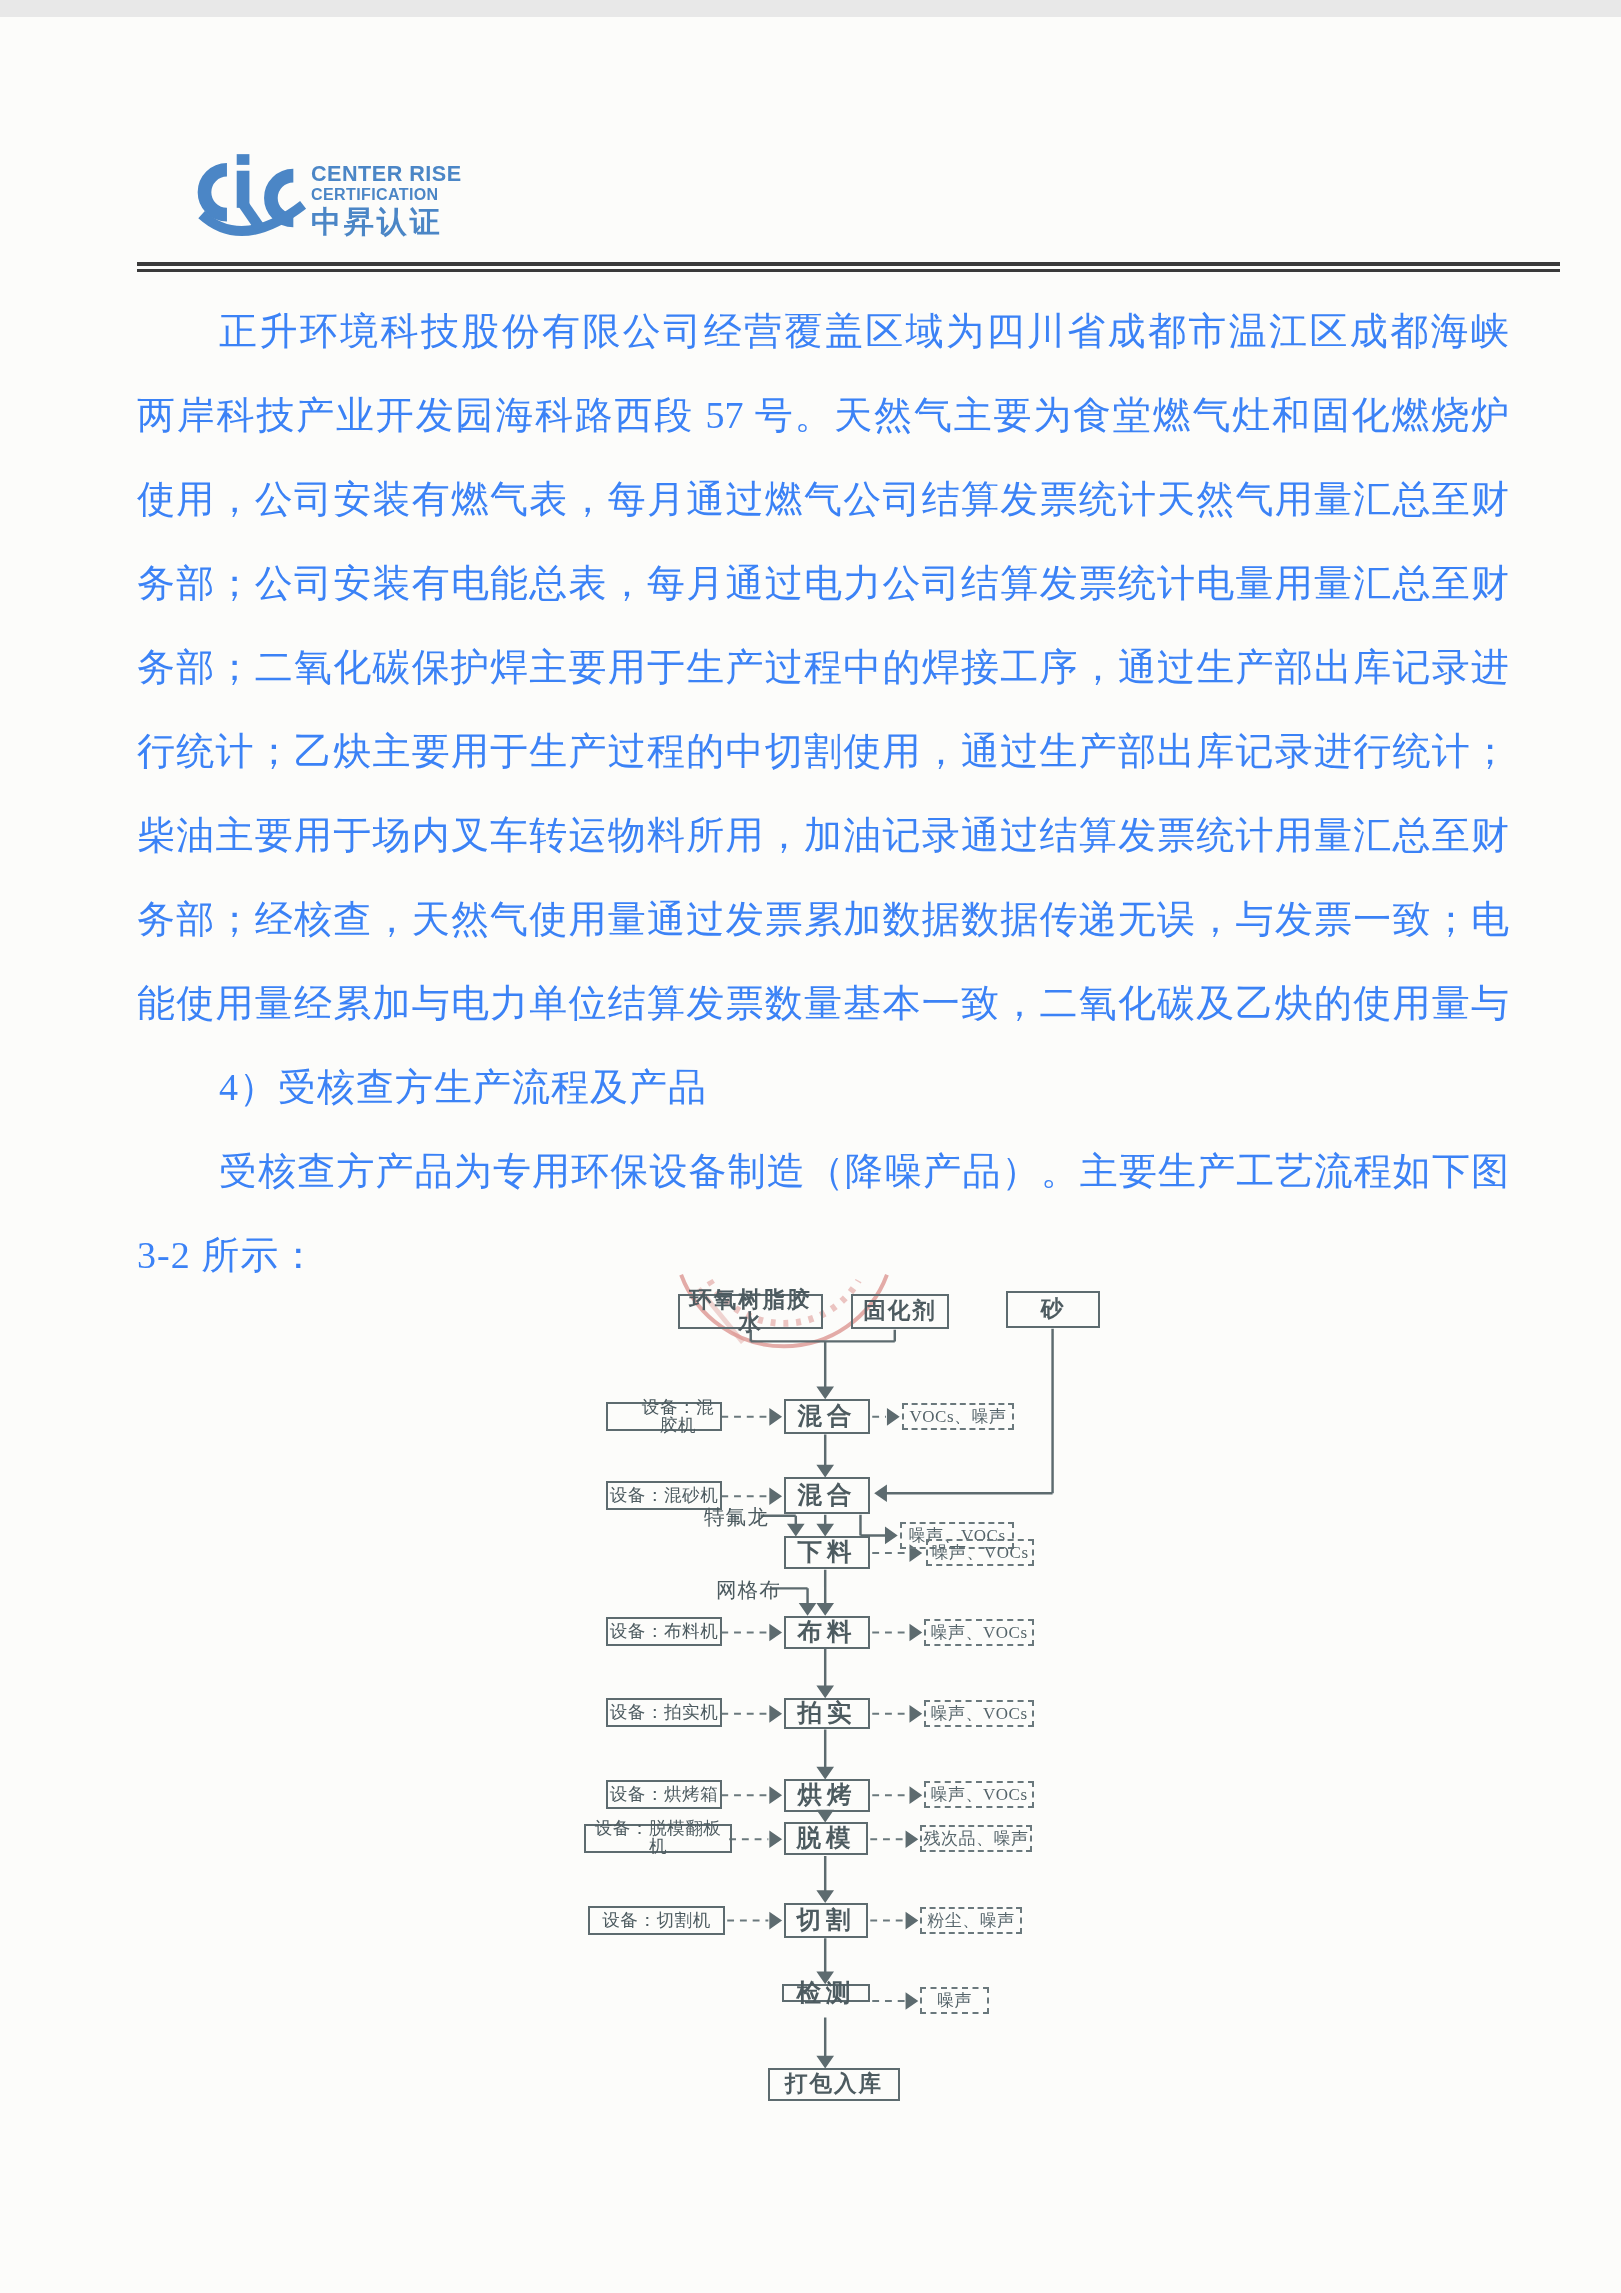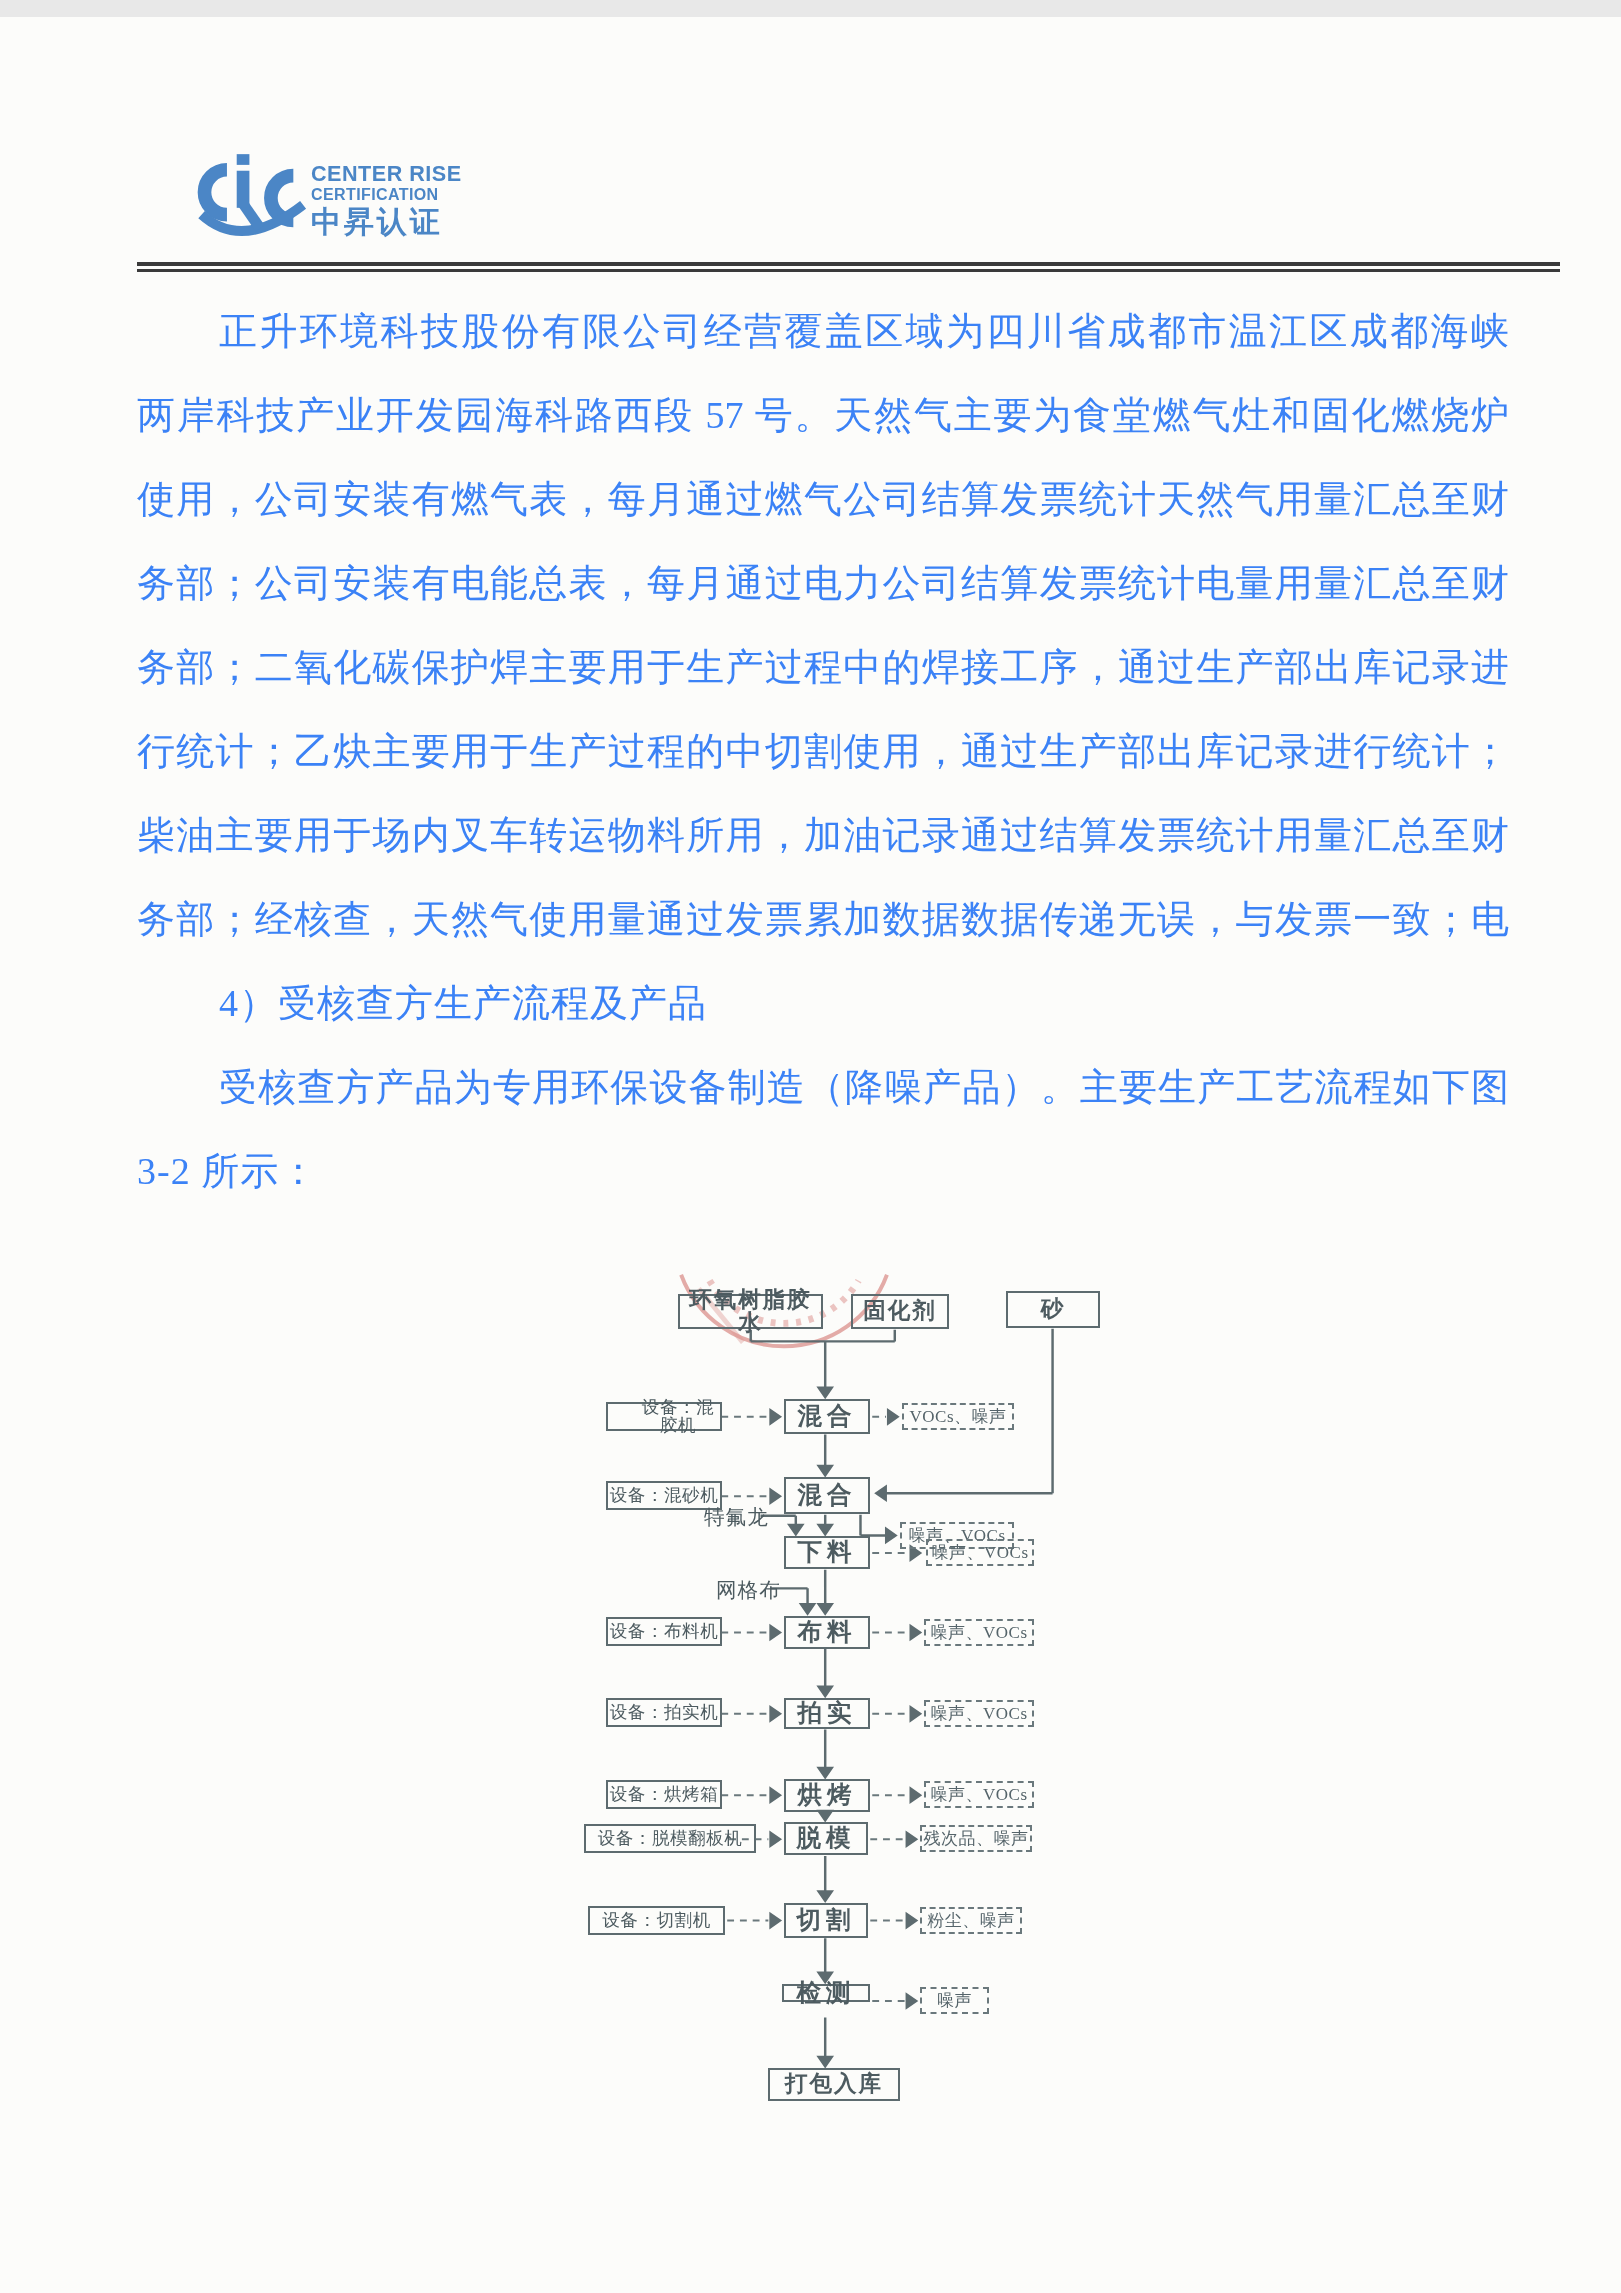--- a/index.html
+++ b/index.html
@@ -65,20 +65,21 @@
 
   <main class="bodytext">
     <div class="bl fill ind">正升环境科技股份有限公司经营覆盖区域为四川省成都市温江区成都海峡</div>
     <div class="bl fill">两岸科技产业开发园海科路西段 57 号。天然气主要为食堂燃气灶和固化燃烧炉</div>
     <div class="bl fill">使用，公司安装有燃气表，每月通过燃气公司结算发票统计天然气用量汇总至财</div>
     <div class="bl fill">务部；公司安装有电能总表，每月通过电力公司结算发票统计电量用量汇总至财</div>
     <div class="bl fill">务部；二氧化碳保护焊主要用于生产过程中的焊接工序，通过生产部出库记录进</div>
     <div class="bl fill">行统计；乙炔主要用于生产过程的中切割使用，通过生产部出库记录进行统计；</div>
     <div class="bl fill">柴油主要用于场内叉车转运物料所用，加油记录通过结算发票统计用量汇总至财</div>
     <div class="bl fill">务部；经核查，天然气使用量通过发票累加数据数据传递无误，与发票一致；电</div>
+    <div class="bl fill">能使用量经累加与电力单位结算发票数量基本一致，二氧化碳及乙炔的使用量与</div>
     <div class="bl plain ind">4）受核查方生产流程及产品</div>
     <div class="bl fill ind">受核查方产品为专用环保设备制造（降噪产品）。主要生产工艺流程如下图</div>
     <div class="bl plain">3-2 所示：</div>
   </main>
 
   <svg class="flow-svg" viewBox="0 0 1654 2340">
 
     <g stroke="#dc9692" fill="none">
       <path d="M695,1283 A112,112 0 0 0 905,1283" stroke-width="4" opacity="0.8"></path>
       <path d="M724,1289 A88,88 0 0 0 876,1289" stroke-width="7" stroke-dasharray="5 8" opacity="0.55"></path>
@@ -126,21 +127,21 @@
     <div class="fbox proc" style="left:784px;top:1805px;width:84px;height:33px;">脱模</div>
     <div class="fbox proc" style="left:784px;top:1886px;width:84px;height:35px;">切割</div>
     <div class="fbox proc" style="left:782px;top:1967px;width:88px;height:18px;">检测</div>
     <div class="fbox proc" style="left:768px;top:2051px;width:132px;height:33px;font-size:22.5px;letter-spacing:2px;">打包入库</div>
 
     <div class="fbox eq" style="left:606px;top:1385px;width:116px;height:29px;padding-left:28px;">设备：混胶机</div>
     <div class="fbox eq" style="left:606px;top:1464px;width:116px;height:29px;">设备：混砂机</div>
     <div class="fbox eq" style="left:606px;top:1600px;width:116px;height:29px;">设备：布料机</div>
     <div class="fbox eq" style="left:606px;top:1681px;width:116px;height:29px;">设备：拍实机</div>
     <div class="fbox eq" style="left:606px;top:1763px;width:116px;height:29px;">设备：烘烤箱</div>
-    <div class="fbox eq" style="left:584px;top:1807px;width:172px;height:29px;">设备：脱模翻板机</div>
+    <div class="fbox eq" style="left:584px;top:1807px;width:148px;height:29px;font-family:Liberation Mono, monospace;">设备：脱模翻板机</div>
     <div class="fbox eq" style="left:588px;top:1889px;width:137px;height:29px;">设备：切割机</div>
 
     <div class="fbox out" style="left:902px;top:1386px;width:112px;height:27.4px;">VOCs、噪声</div>
     <div class="fbox out" style="left:900px;top:1505px;width:114px;height:27.4px;">噪声、VOCs</div>
     <div class="fbox out" style="left:926px;top:1522px;width:108px;height:27.4px;">噪声、VOCs</div>
     <div class="fbox out" style="left:924px;top:1602px;width:110px;height:27.4px;">噪声、VOCs</div>
     <div class="fbox out" style="left:924px;top:1683px;width:110px;height:27.4px;">噪声、VOCs</div>
     <div class="fbox out" style="left:924px;top:1764px;width:110px;height:27.4px;">噪声、VOCs</div>
     <div class="fbox out" style="left:920px;top:1808px;width:112px;height:27.4px;">残次品、噪声</div>
     <div class="fbox out" style="left:920px;top:1890px;width:102px;height:27.4px;">粉尘、噪声</div>

